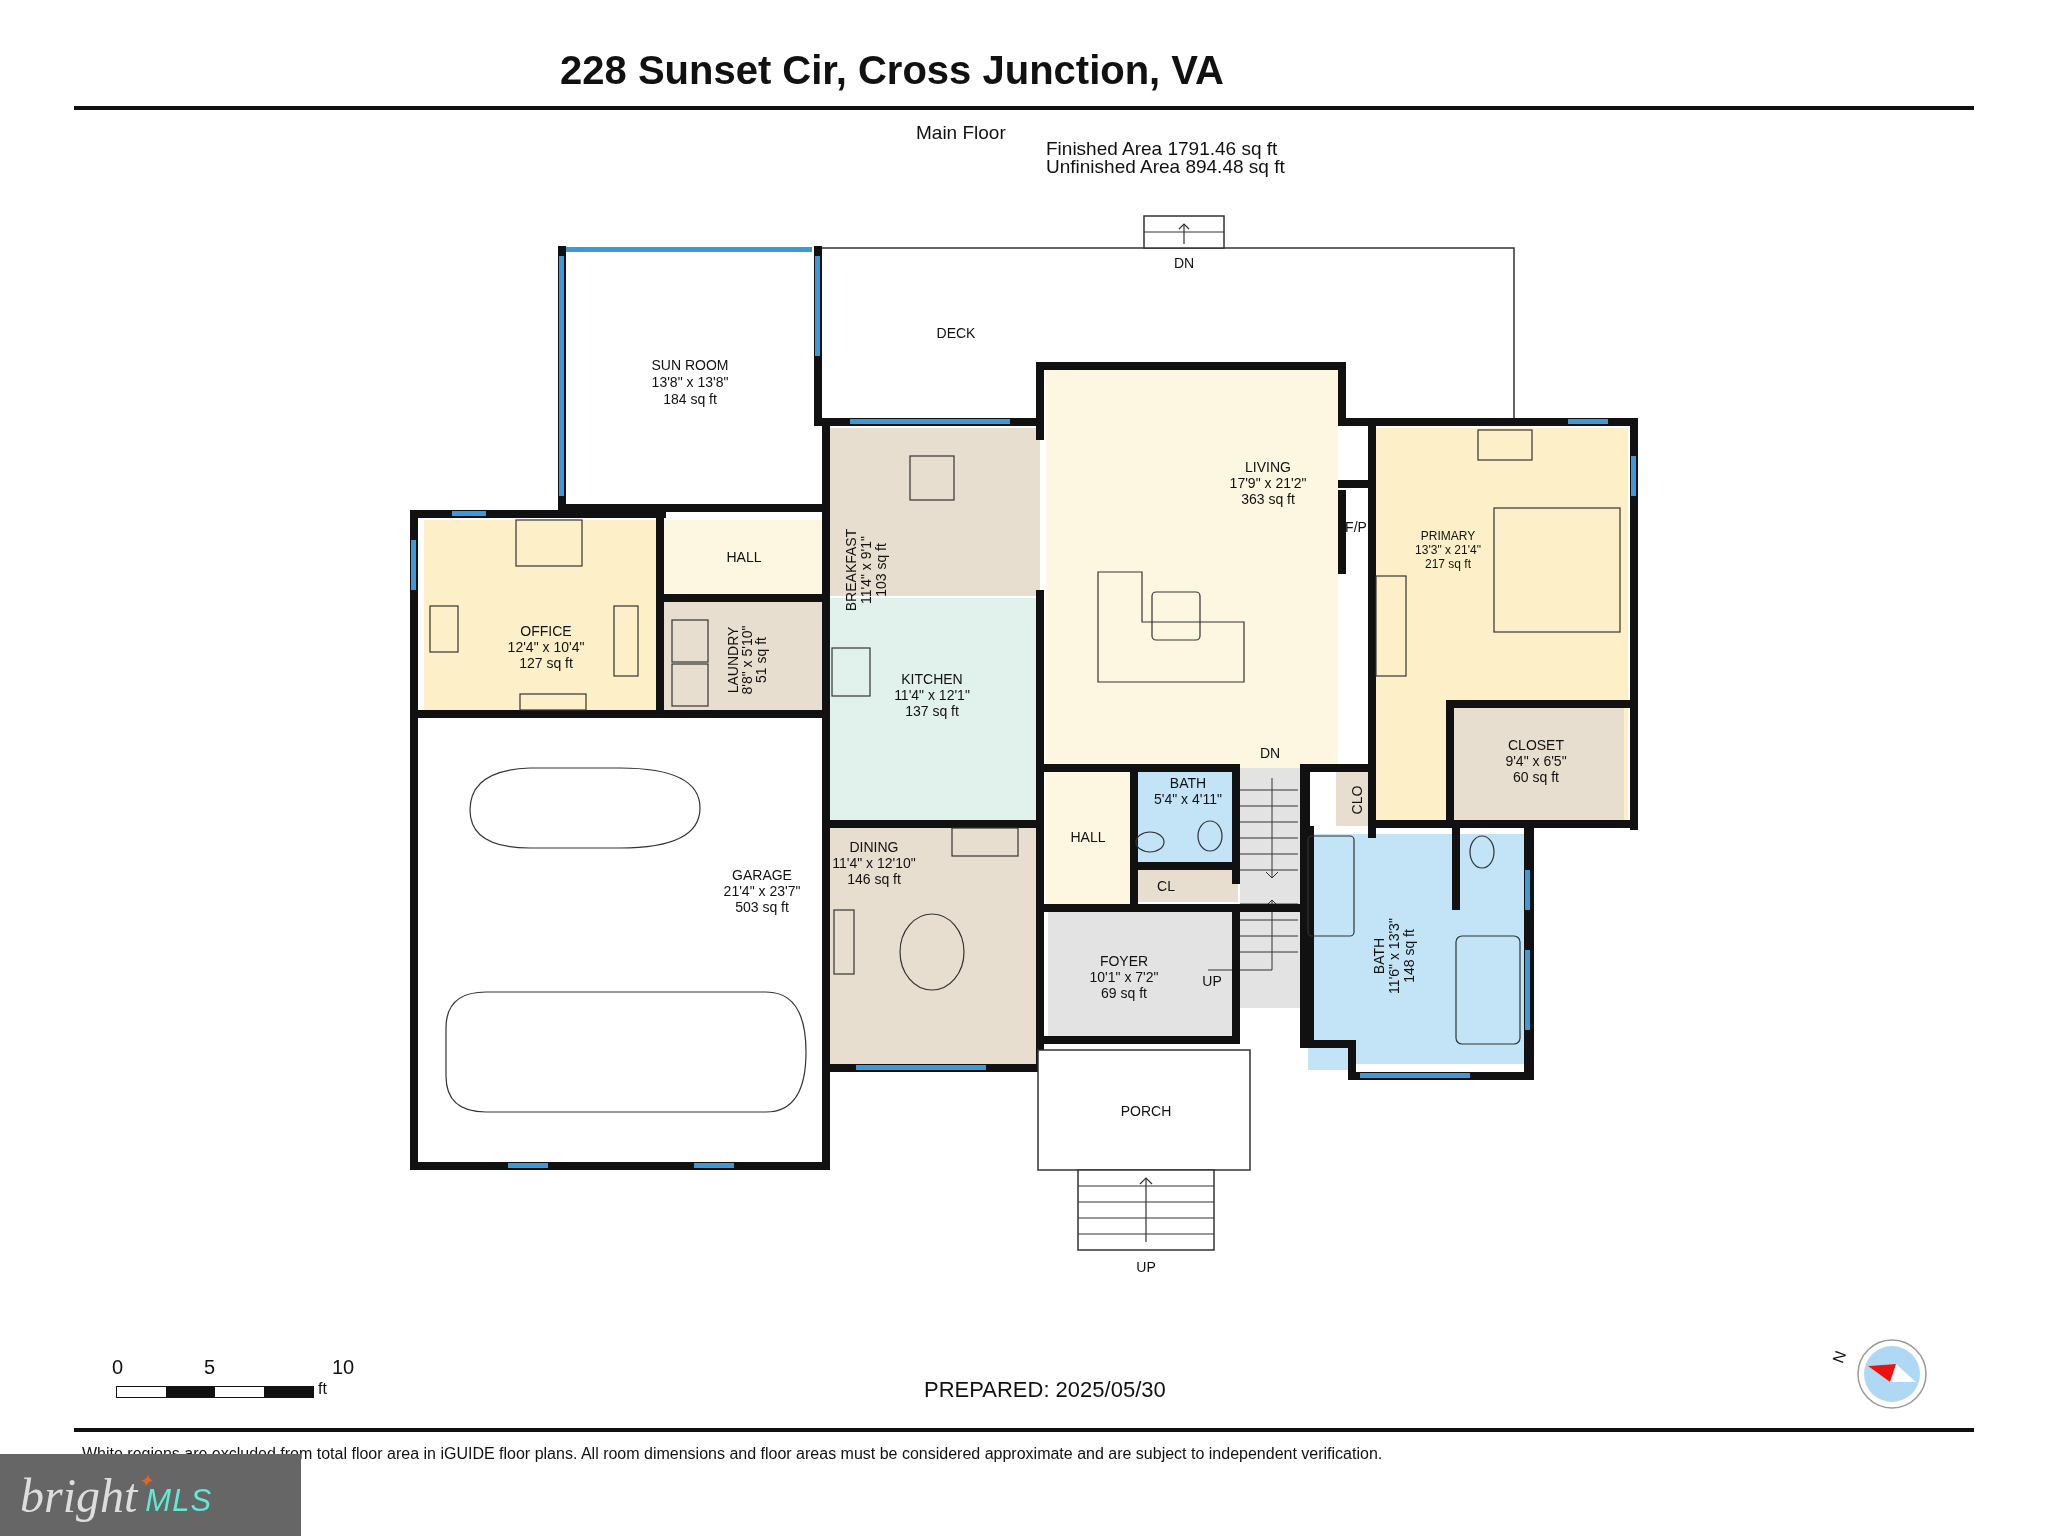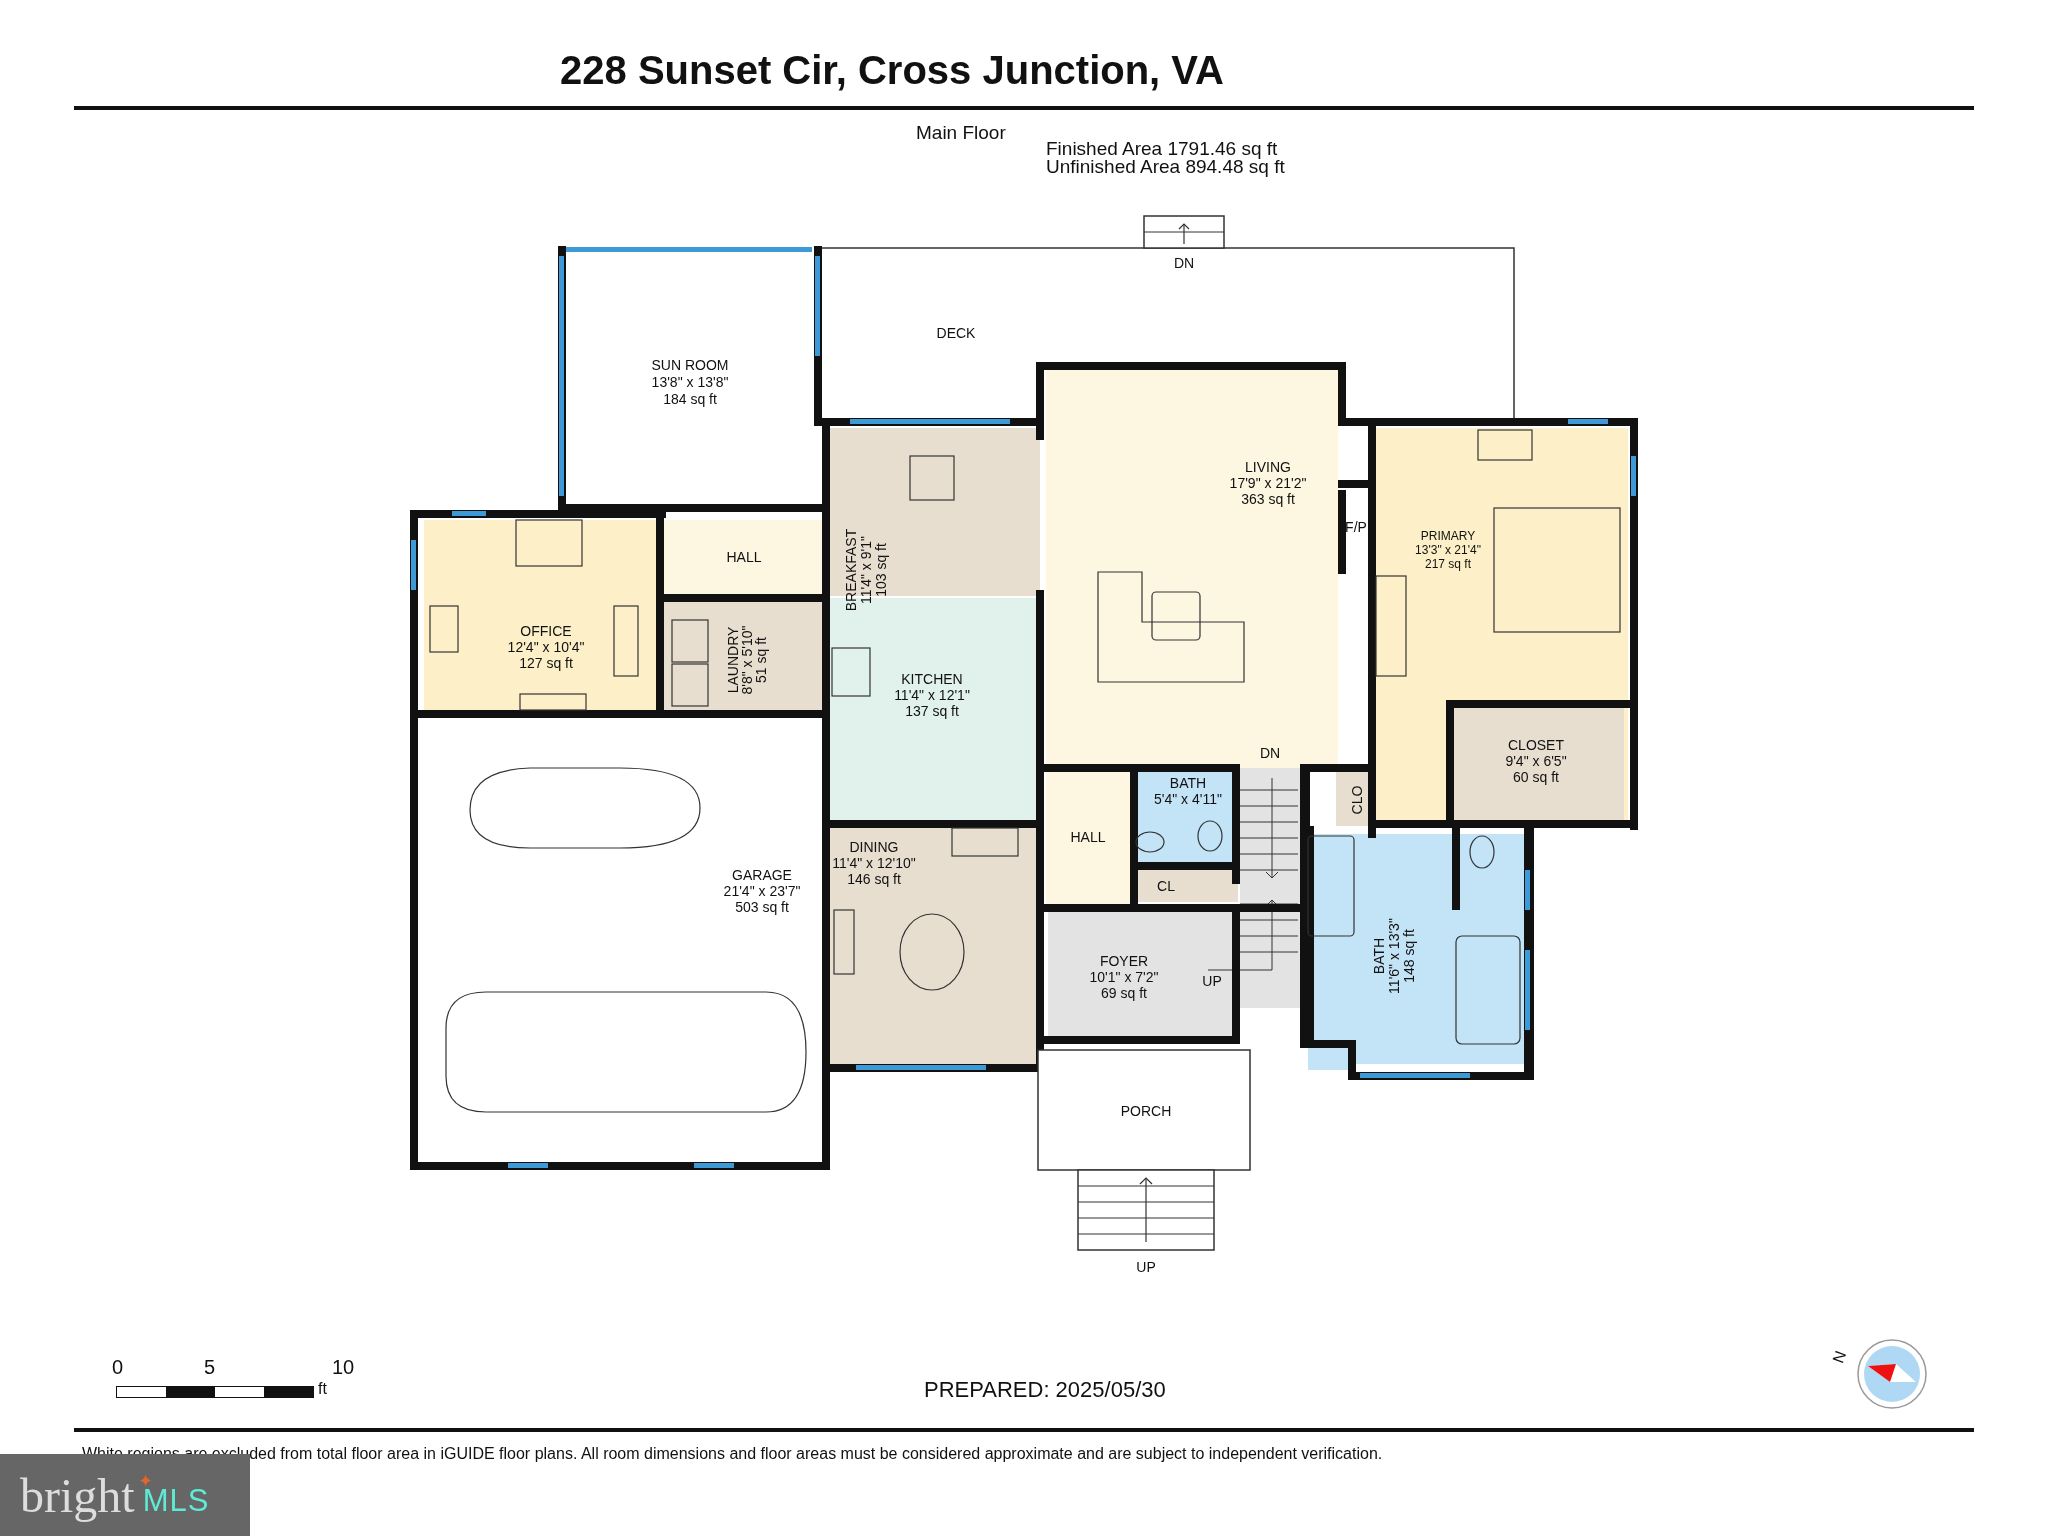--- a/index.html
+++ b/index.html
@@ -10,21 +10,21 @@
   .area { position:absolute; left:1046px; font-size:19px; }
   svg.plan { position:absolute; left:0; top:0; }
   .room-label { font-family:"Liberation Sans", sans-serif; fill:#111; text-anchor:middle; }
   .scale { position:absolute; left:112px; top:1356px; width:240px; height:50px; }
   .scale .nums span { position:absolute; top:0; font-size:20px; }
   .scale .bar { position:absolute; top:30px; left:4px; width:196px; height:10px; border:1px solid #111; display:flex; }
   .scale .bar i { flex:1; display:block; }
   .scale .unit { position:absolute; left:206px; top:24px; font-size:16px; }
   .prepared { position:absolute; left:924px; top:1377px; font-size:22px; }
   .disclaimer { position:absolute; left:82px; top:1445px; font-size:16px; white-space:nowrap; }
-  .brand { position:absolute; left:0; top:1454px; width:250px; height:82px; background:#666; display:flex; align-items:center; padding-left:20px; box-sizing:border-box; }
+  .brand { position:absolute; left:0; top:1454px; width:301px; height:82px; background:#666; display:flex; align-items:center; padding-left:20px; box-sizing:border-box;font-style:italic; }
   .brand .word { color:#ddd; font-family:"Liberation Serif", serif; font-size:48px; position:relative; }
   .brand .star { position:absolute; left:138px; top:16px; color:#e0662a; font-size:18px; }
   .brand .mls { color:#5eead4; font-size:31px; margin-left:8px; margin-top:12px; letter-spacing:1px; }
   .compass { position:absolute; left:1856px; top:1338px; width:72px; height:72px; }
   .compass-n { position:absolute; left:1834px; top:1348px; font-size:16px; transform:rotate(-70deg); }
 </style>
 </head>
 <body>
 
 <div class="title">228 Sunset Cir, Cross Junction, VA</div>

